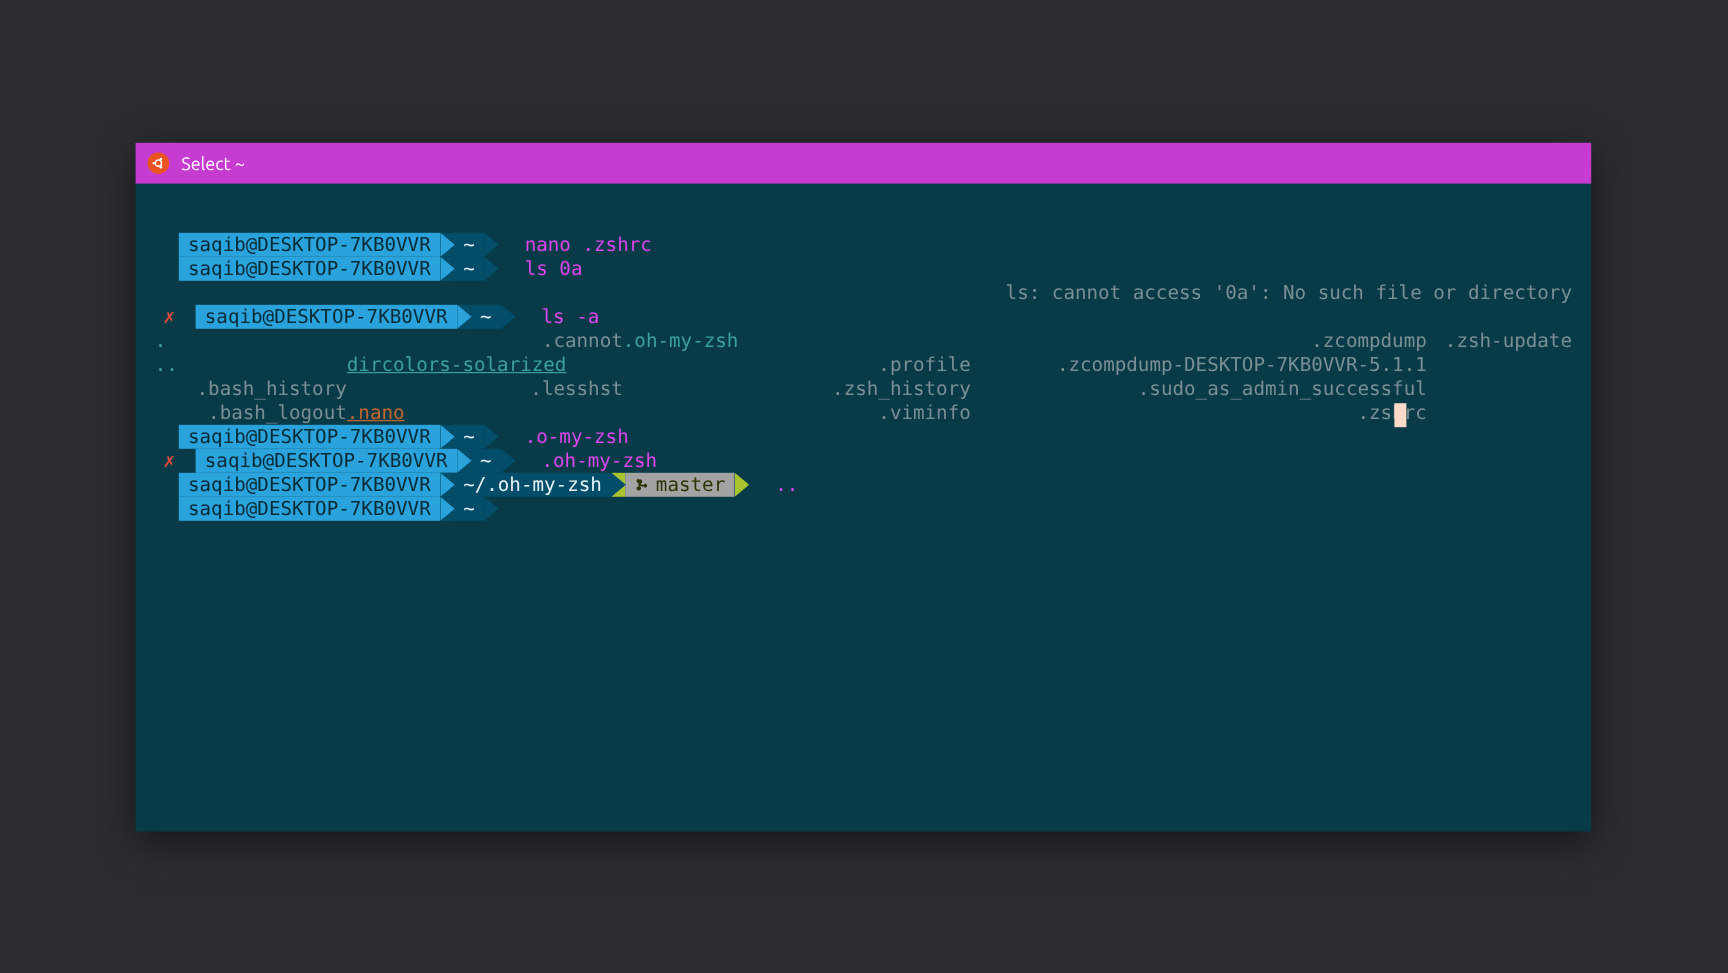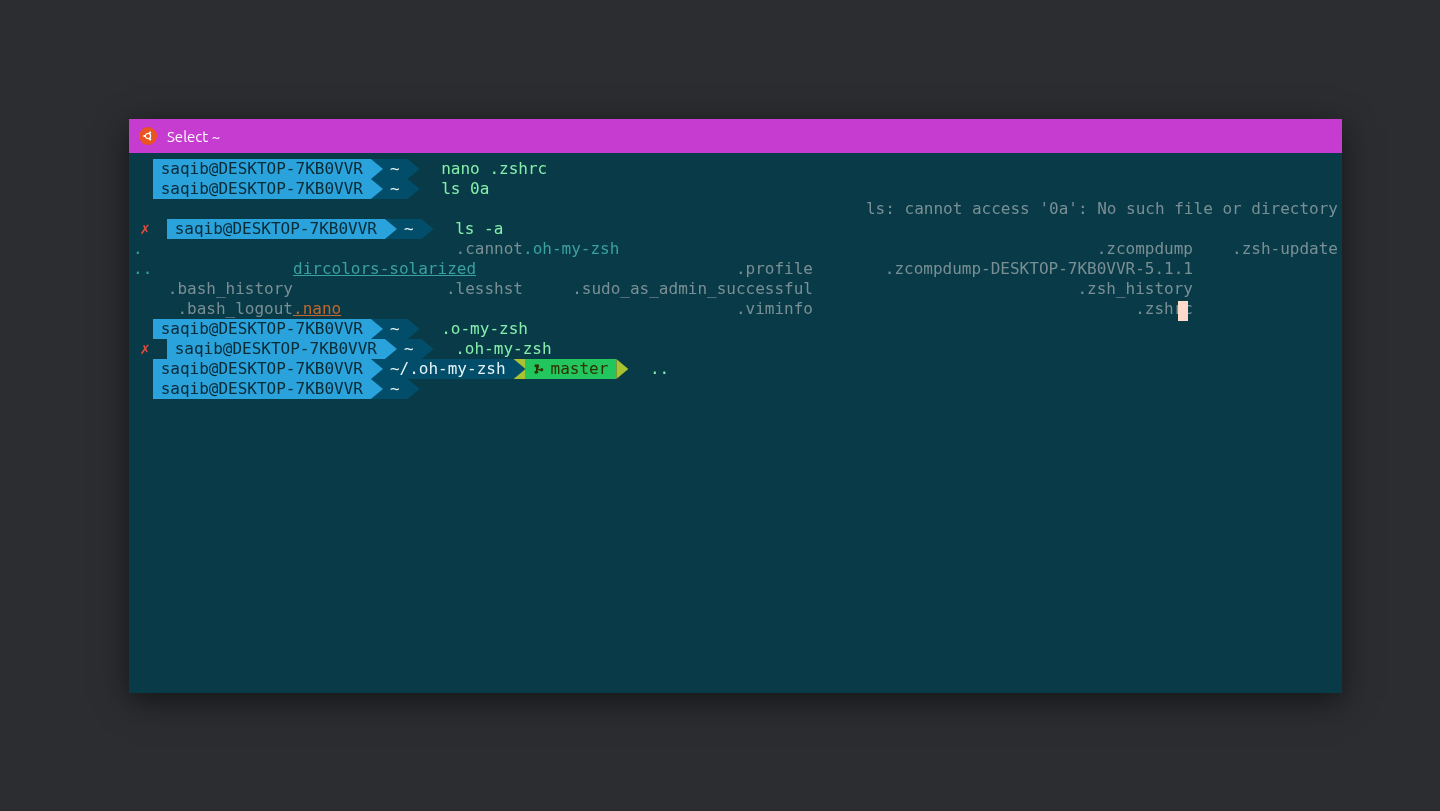--- a/index.html
+++ b/index.html
@@ -1,21 +1,21 @@
 <!DOCTYPE html>
 <html><head>
 <meta charset="utf-8">
 <style>
   * { margin: 0; padding: 0; box-sizing: border-box; }
   html, body { width: 1440px; height: 811px; background: #2b2d31; overflow: hidden; }
   body { font-family: "DejaVu Sans Mono", "Liberation Mono", Menlo, Consolas, monospace; }
 
   .terminal-window {
     position: absolute;
-    left: 129px;
+    left: 113px;
     top: 119px;
     width: 1213px;
     height: 574px;
     background: #083b47;
     box-shadow: 0 8px 30px rgba(0,0,0,0.55);
     display: flex;
     flex-direction: column;
   }
   .titlebar {
     height: 34px;
@@ -30,53 +30,54 @@
   }
   .titlebar .ubuntu-icon {
     width: 18px; height: 18px; border-radius: 50%;
     background: #e95420;
     display: flex; align-items: center; justify-content: center;
   }
   .titlebar .ubuntu-icon svg { width: 12px; height: 12px; display: block; }
 
   .term-body {
     flex: 1;
-    padding: 6px 4px;
+    padding: 6px 16px;
     font-size: 16px;
     line-height: 20px;
     position: relative;
+    margin-top: 35px;
   }
   .term-body, .term-body * { font-family: inherit; }
 
   .line { white-space: nowrap; height: 20px; }
   .gray  { color: #7a8f95; text-align: right; }
   .teal  { color: #3aa0a0; }
   .ul    { text-decoration: underline; }
   .orange-dim { color: #c2672f; }
 
   
   .seg { display: inline-flex; align-items: center; height: 20px; padding: 0 8px; vertical-align: top; }
   .seg-host { background: #2aa2dc; color: #0a2a34; }
   .seg-path { background: #024e6a; color: #e6f3f6; }
-  .seg-git  { background: #22c55e; color: #2e3300; justify-content: space-between; }
+  .seg-git  { background: #a3a3a3; color: #2e3300; justify-content: space-between; }
   .status-x { color: #e24b3b; display: inline-block; width: 24px; text-align: center; vertical-align: top; }
   .lead-pad { display: inline-block; width: 10px; }
 
   
   .arrow { display: inline-block; width: 12px; height: 20px; vertical-align: top;
            clip-path: polygon(0 0, 100% 50%, 0 100%); }
   .ar-host-on-path { background: #2aa2dc; margin-right: -1px; }
   .ar-path-on-term { background: #024e6a; }
   .ar-path-on-git  { background: #024e6a; margin-right: -1px; }
   .ar-git-on-term  { background: #a9c22f; }
   
   .arrow-host-in-path { display:inline-flex; align-items:center; height:20px; background:#024e6a; padding-right:0; vertical-align: top; }
   .arrow-host-in-git  { display:inline-flex; align-items:center; height:20px; background:#a9c22f; padding-right:0; vertical-align: top; }
 
-  .cmd { color: #86efac; margin-left: 12px; display: inline-block; vertical-align: top; }
+  .cmd { color: #d946ef; margin-left: 12px; display: inline-block; vertical-align: top; }
 
   
   .ls-table { display: grid; grid-template-columns: 160px 230px 290px 380px auto; }
   .ls-table .teal, .ls-table .gray { white-space: pre; }
 
   
   .cursor {
     position: absolute;
     right: 154px;
     top: calc(6px + 20px*7 + 2px);
@@ -153,22 +154,22 @@
       <span class="gray">.zsh-update</span>
 
       <span class="teal">..</span>
       <span class="teal ul">dircolors-solarized</span>
       <span class="gray">.profile</span>
       <span class="gray">.zcompdump-DESKTOP-7KB0VVR-5.1.1</span>
       <span></span>
 
       <span class="gray">.bash_history</span>
       <span class="gray">.lesshst</span>
+      <span class="gray">.zsh_history</span>
       <span class="gray">.sudo_as_admin_successful</span>
-      <span class="gray">.zsh_history</span>
       <span></span>
 
       <span class="gray">.bash_logout</span>
       <span class="orange-dim ul">.nano</span>
       <span class="gray">.viminfo</span>
       <span class="gray">.zshrc</span>
       <span></span>
     </div>
 
     <div class="line">

